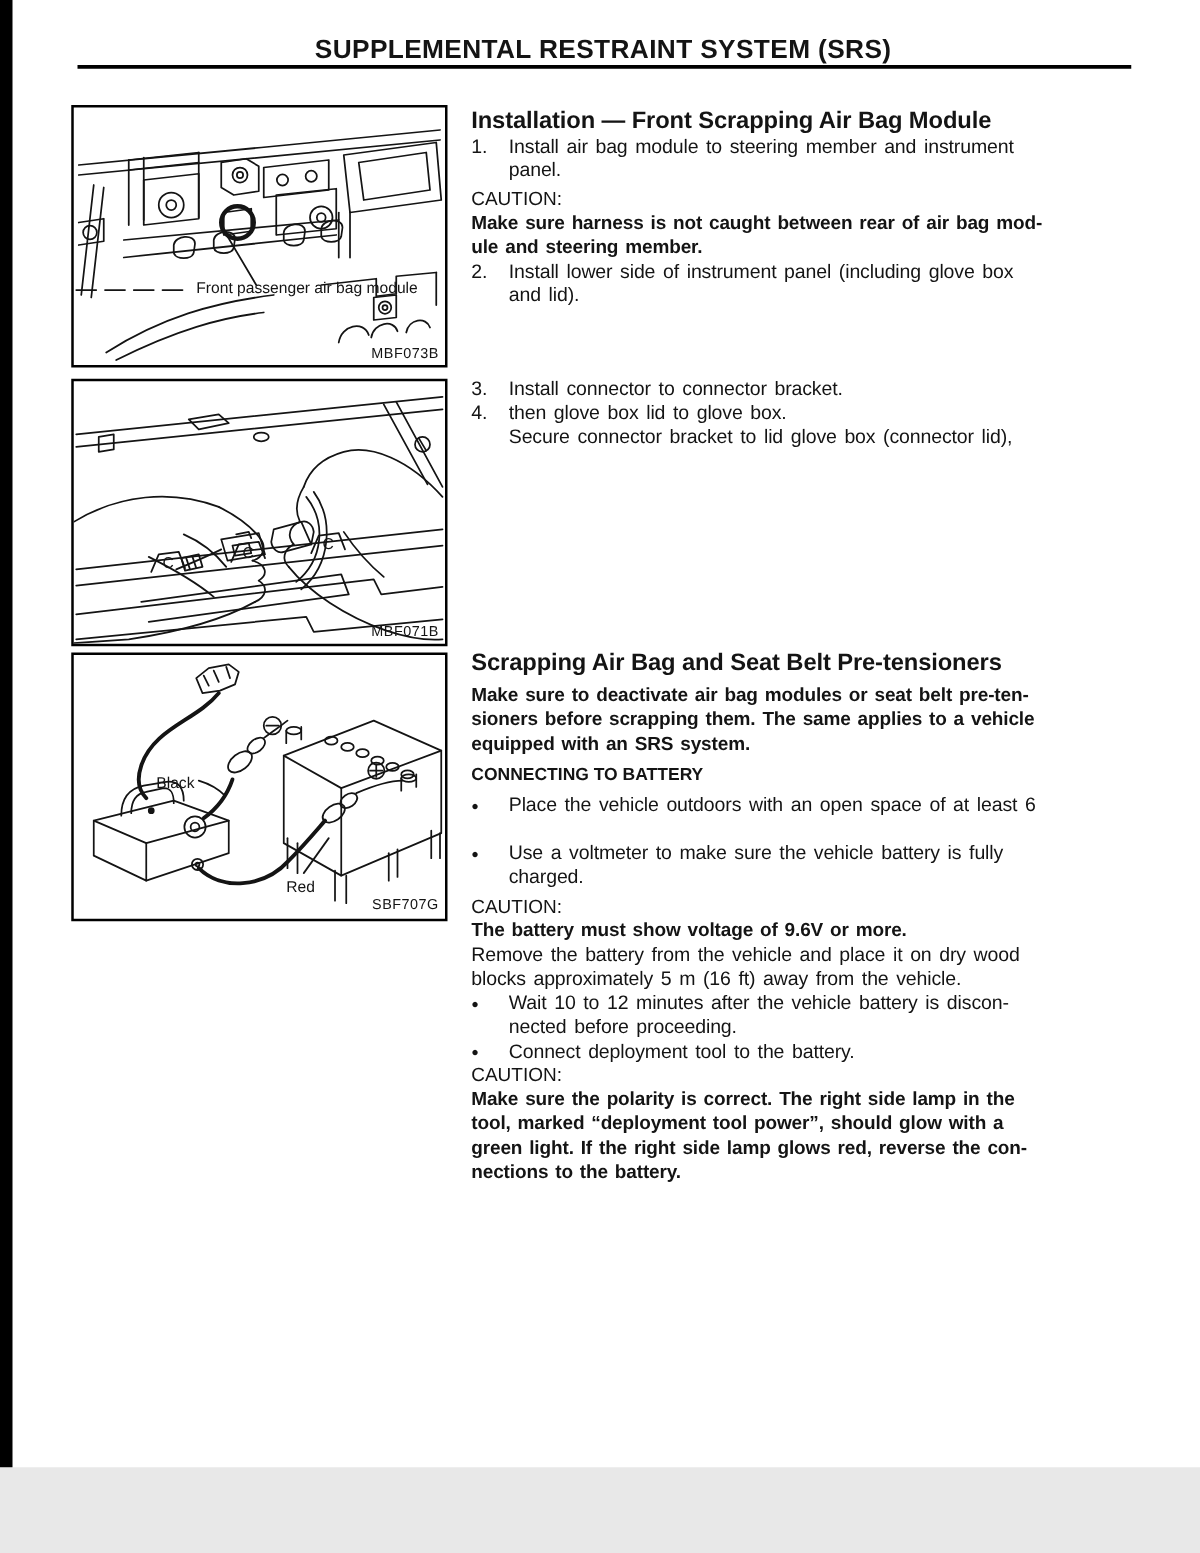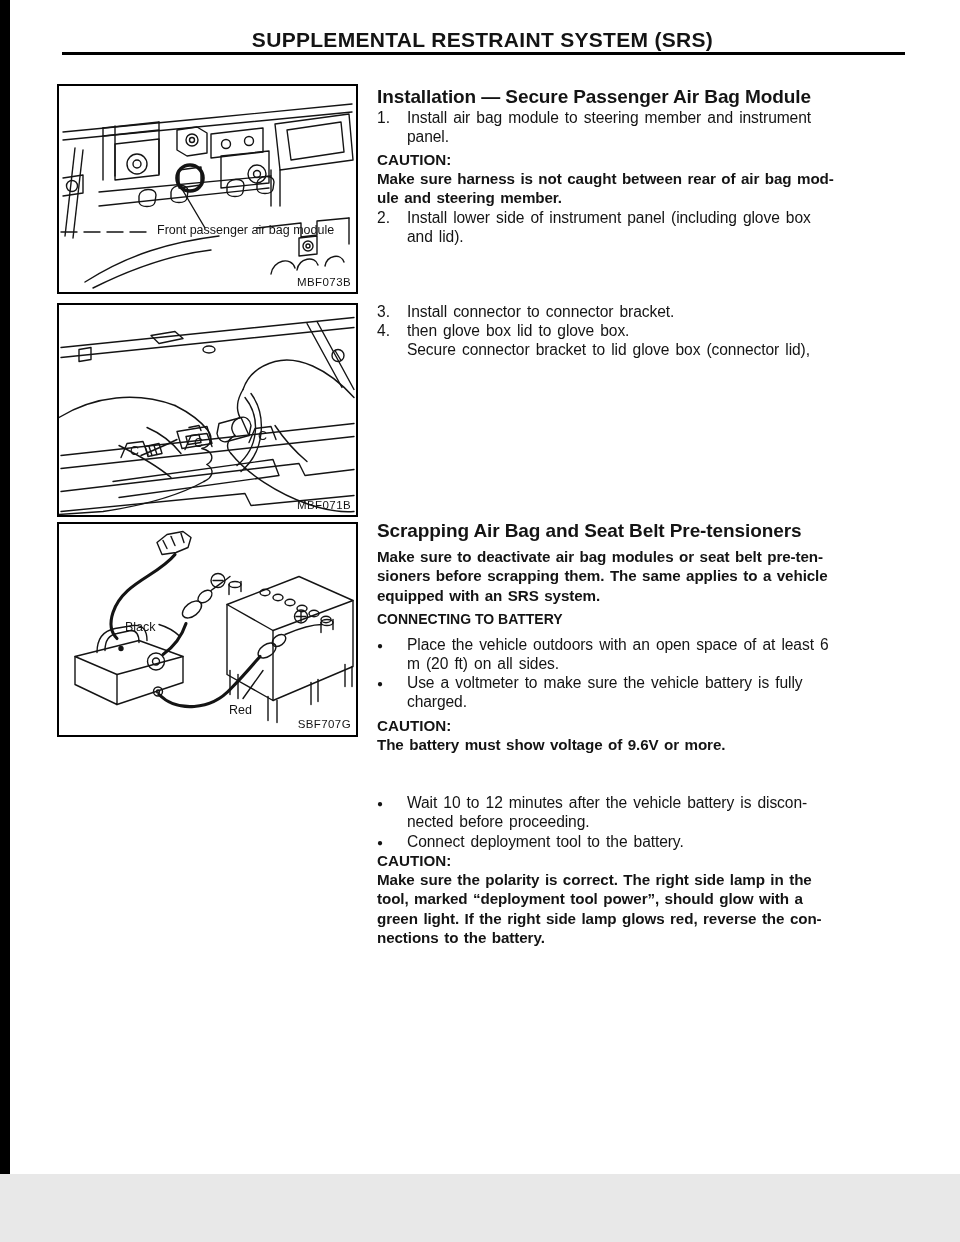--- a/index.html
+++ b/index.html
@@ -21,21 +21,21 @@
 
   .col{position:absolute;left:377px;top:0;width:487px;height:1242px}
   .blk{position:absolute;left:0;width:487px}
   .h1{font-size:19px;font-weight:bold;letter-spacing:-.1px;white-space:nowrap}
   .h3{font-size:14px;font-weight:bold;white-space:nowrap}
   .ln{line-height:19.3px;letter-spacing:-.1px;white-space:nowrap;overflow:hidden}
   .reg{font-size:15.6px}
   .reg .ln{word-spacing:1.9px}
   .bld{font-size:15.2px;font-weight:bold}
   .bld .ln{word-spacing:1.4px}
-  .cap{font-size:15.2px;font-weight:bold;line-height:19.3px}
+  .cap{font-size:15.2px;font-weight:normal;line-height:19.3px}
   .item{display:flex}
   .item .mk{flex:none;width:30px;font-size:15.6px;line-height:19.3px}
   .item.bullet .mk{font-size:10px;line-height:19.3px;padding-top:1px}
   .item .tx{flex:1;min-width:0}
 
   .pgnum{position:absolute;left:32px;top:1186px;font-family:"Liberation Serif",serif;font-size:22px}
   .pgcode{position:absolute;left:380px;top:1183px;width:160px;text-align:right;
           font-size:22px;font-weight:bold}
   .wm{position:absolute;right:16px;top:1205px;font-size:27px;font-weight:bold;
       color:#a6a6a6;letter-spacing:.5px;z-index:3}
@@ -227,21 +227,21 @@
         <path d="M100,170 C118,188 152,186 172,164 C184,152 194,140 201,132"></path>
       </g>
       <text class="figlabel" x="66" y="106">Black</text>
       <text class="figlabel" x="170" y="189">Red</text>
       <text class="figcode" x="292" y="203" text-anchor="end">SBF707G</text>
     </svg>
   </div>
 
   <div class="col">
 
-    <div class="blk h1" style="top:86px">Installation — Secure Passenger Air Bag Module</div>
+    <div class="blk h1" style="top:86px">Installation — Front Scrapping Air Bag Module</div>
 
     <div class="blk item reg" style="top:108px">
       <div class="mk">1.</div>
       <div class="tx">
           <div class="ln">Install air bag module to steering member and instrument</div>
           <div class="ln">panel.</div>
         </div>
     </div>
 
     <div class="blk cap" style="top:150px">CAUTION:</div>
@@ -279,37 +279,40 @@
         <div class="ln">sioners before scrapping them. The same applies to a vehicle</div>
         <div class="ln">equipped with an SRS system.</div>
       </div>
 
     <div class="blk h3" style="top:611px">CONNECTING TO BATTERY</div>
 
     <div class="blk item bullet reg" style="top:635px">
       <div class="mk">●</div>
       <div class="tx">
           <div class="ln">Place the vehicle outdoors with an open space of at least 6</div>
-          <div class="ln">m (20 ft) on all sides.</div>
         </div>
     </div>
 
     <div class="blk item bullet reg" style="top:673px">
       <div class="mk">●</div>
       <div class="tx">
           <div class="ln">Use a voltmeter to make sure the vehicle battery is fully</div>
           <div class="ln">charged.</div>
         </div>
     </div>
 
     <div class="blk cap" style="top:716px">CAUTION:</div>
     <div class="blk bld" style="top:735px">
         <div class="ln">The battery must show voltage of 9.6V or more.</div>
       </div>
 
+    <div class="blk reg" style="top:755px">
+        <div class="ln">Remove the battery from the vehicle and place it on dry wood</div>
+        <div class="ln">blocks approximately 5 m (16 ft) away from the vehicle.</div>
+      </div>
 
     <div class="blk item bullet reg" style="top:793px">
       <div class="mk">●</div>
       <div class="tx">
           <div class="ln">Wait 10 to 12 minutes after the vehicle battery is discon-</div>
           <div class="ln">nected before proceeding.</div>
         </div>
     </div>
 
     <div class="blk item bullet reg" style="top:832px">

